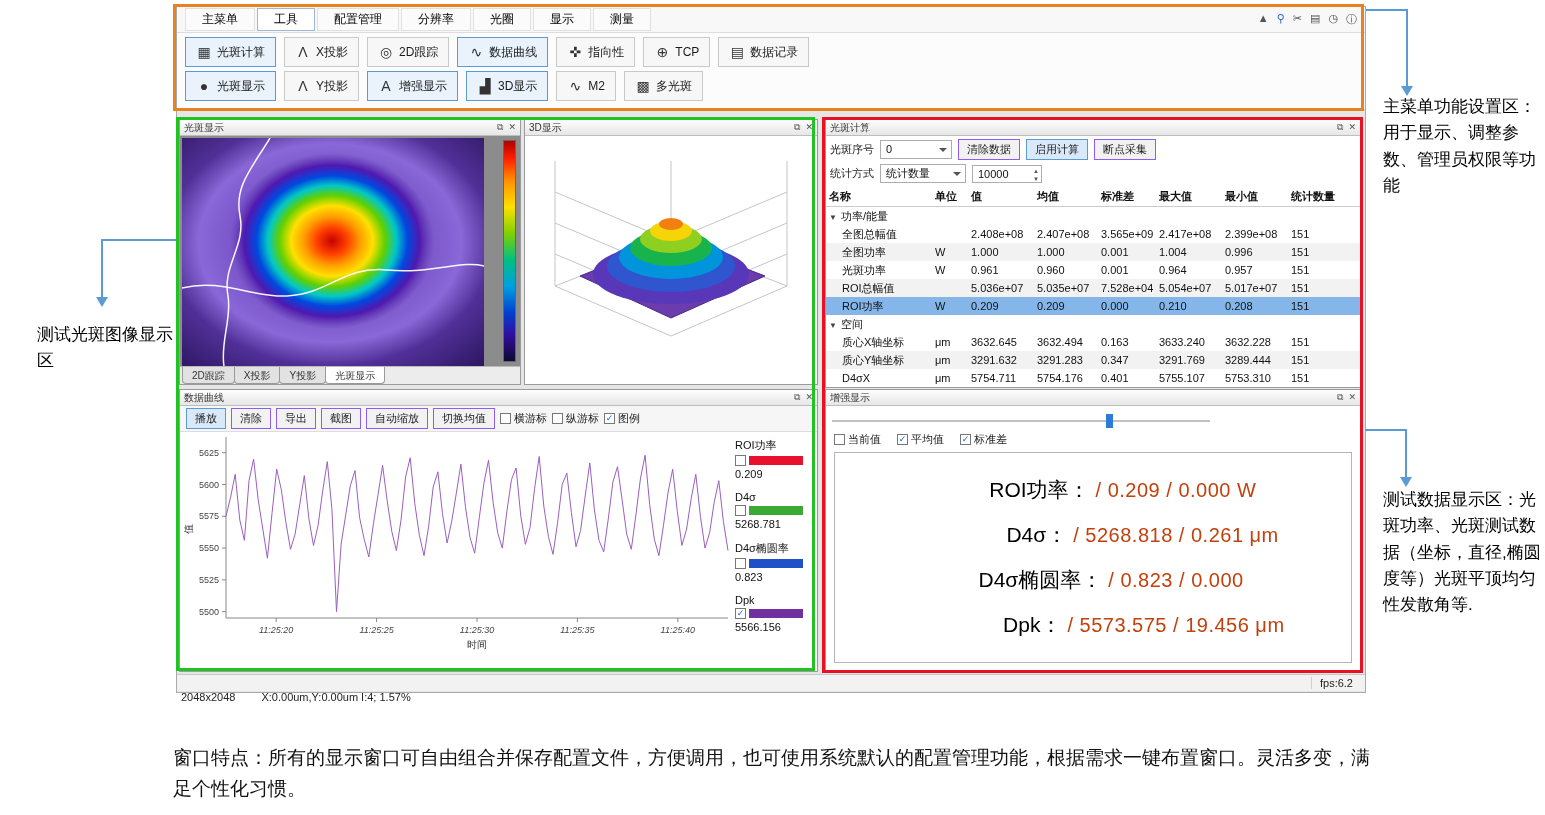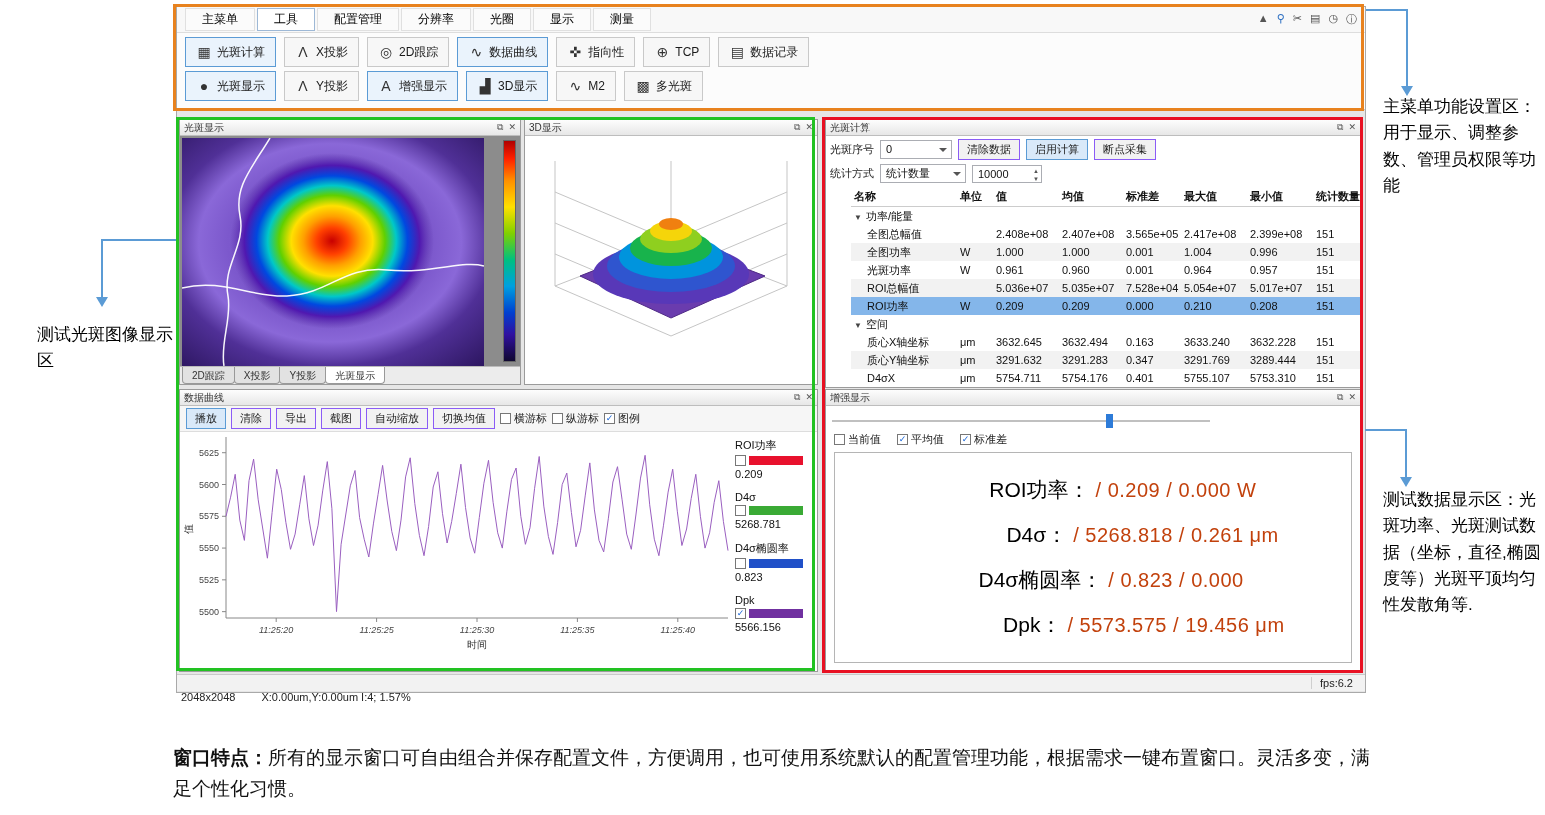--- a/index.html
+++ b/index.html
@@ -74,21 +74,21 @@
   
   #calc-panel { left:825px; top:119px; width:536px; height:269px; overflow:hidden; }
   .calc-controls { padding:3px 4px 0 4px; }
   .ctl-row { display:flex; align-items:center; gap:6px; margin-bottom:4px; font-size:11px; color:#222; }
   .dd { position:relative; border:1px solid #abadb3; background:#fff; height:19px; line-height:17px;
         padding:0 16px 0 5px; font-size:11px; color:#111; }
   .dd::after { content:""; position:absolute; right:4px; top:7px; border:4px solid transparent; border-top-color:#555; }
   .spin { position:relative; border:1px solid #abadb3; background:#fff; height:18px; line-height:17px;
           padding:0 16px 0 5px; font-size:11px; color:#111; }
   .spin .arr { position:absolute; right:2px; top:1px; font-size:6px; color:#555; line-height:8px; }
-  .calc-table { font-size:11px; color:#111; margin-top:2px;margin-left:25px; }
+  .calc-table { font-size:11px; color:#111; margin-top:2px; }
   .trow { display:grid; grid-template-columns:106px 36px 66px 64px 58px 66px 66px 1fr;
           height:18px; align-items:center; }
   .trow > div { padding:0 3px; overflow:hidden; white-space:nowrap; }
   .thead { font-weight:bold; border-bottom:1px solid #ccc; height:20px; }
   .grow { background:#fff; }
   .grow .gname { grid-column:1 / -1; padding-left:3px; }
   .garr { display:inline-block; font-size:8px; color:#444; margin-right:4px; }
   .drow:nth-child(odd) { background:#f2f2f2; }
   .drow > div:first-child { padding-left:16px; }
   .drow.sel { background:#84b6ea !important; }
@@ -116,21 +116,21 @@
   .obox { position:absolute; pointer-events:none; }
   #orange-box { left:173px; top:4px; width:1191px; height:107px; border:3px solid #e8821e; }
   #green-box  { left:176px; top:117px; width:639px; height:554px; border:3px solid #22c222; }
   #red-box    { left:822px; top:117px; width:541px; height:556px; border:3px solid #e81123; }
   .aline { position:absolute; background:#5b9bd5; }
   .ahead { position:absolute; width:0; height:0; border-left:6px solid transparent;
            border-right:6px solid transparent; border-top:10px solid #5b9bd5; }
   .ann-text { position:absolute; font-size:17px; line-height:1.55; color:#000; }
   .footer { position:absolute; left:173px; top:742px; width:1215px; font-size:19px;
             line-height:1.65; color:#111; }
-  .footer b { font-weight:bold; }
+  .footer b { font-weight:normal; }
 </style>
 </head>
 <body>
 
 <div class="page">
 
   <div class="app"></div>
 
   <div class="menubar">
     <div class="menu-items">
@@ -417,21 +417,21 @@
         </div>
       <div>
           <div class="trow grow">
             <div class="gname"><span class="garr">▼</span>功率/能量</div>
           </div>
           <div class="trow drow">
             <div>全图总幅值</div>
             <div></div>
             <div>2.408e+08</div>
             <div>2.407e+08</div>
-            <div>3.565e+05</div>
+            <div>3.565e+09</div>
             <div>2.417e+08</div>
             <div>2.399e+08</div>
             <div>151</div>
           </div>
           <div class="trow drow">
             <div>全图功率</div>
             <div>W</div>
             <div>1.000</div>
             <div>1.000</div>
             <div>0.001</div>

